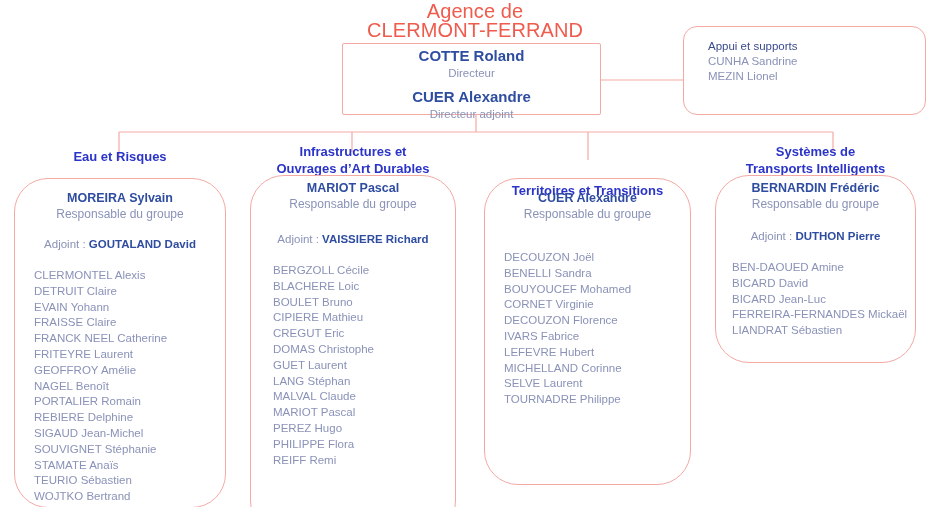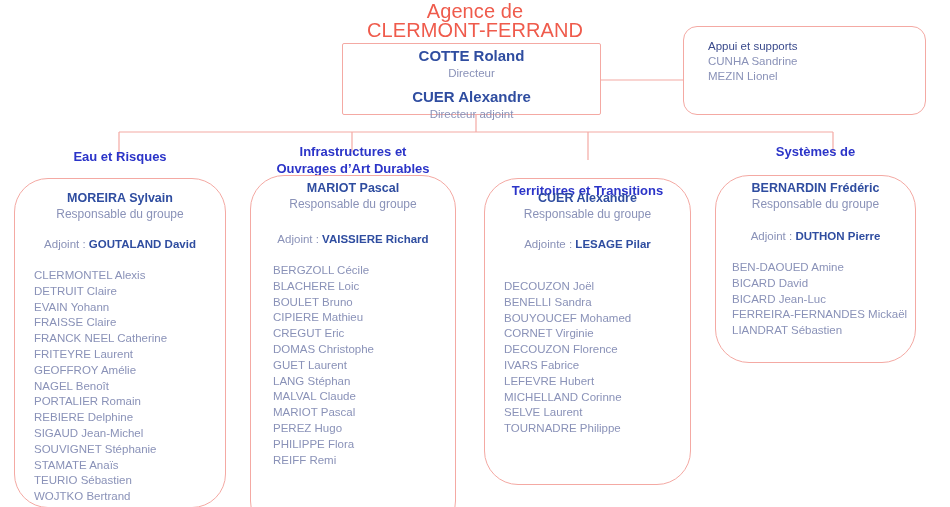--- a/index.html
+++ b/index.html
@@ -273,40 +273,38 @@
   </div>
 
   <div class="grp-head" id="grp-head-2">
     <div>Territoires et Transitions</div>
     <div></div>
   </div>
   <div class="box grp-box" id="grp-box-2">
     <div class="grp-inner">
       <div class="grp-lead">CUER Alexandre</div>
       <div class="grp-role">Responsable du groupe</div>
-      <div class="grp-adj">
-        <span>Adjointe : </span><b>LESAGE Pilar</b>
-      </div>
       <div class="grp-members">
           <div>DECOUZON Joël</div>
           <div>BENELLI Sandra</div>
           <div>BOUYOUCEF Mohamed</div>
           <div>CORNET Virginie</div>
           <div>DECOUZON Florence</div>
           <div>IVARS Fabrice</div>
           <div>LEFEVRE Hubert</div>
           <div>MICHELLAND Corinne</div>
           <div>SELVE Laurent</div>
           <div>TOURNADRE Philippe</div>
         </div>
     </div>
   </div>
 
   <div class="grp-head" id="grp-head-3">
     <div>Systèmes de</div>
+    <div>Transports Intelligents</div>
   </div>
   <div class="box grp-box" id="grp-box-3">
     <div class="grp-inner" style="padding-top:4px;">
       <div class="grp-lead">BERNARDIN Frédéric</div>
       <div class="grp-role">Responsable du groupe</div>
       <div class="grp-adj">
         <span>Adjoint : </span><b>DUTHON Pierre</b>
       </div>
       <div class="grp-members">
           <div>BEN-DAOUED Amine</div>

